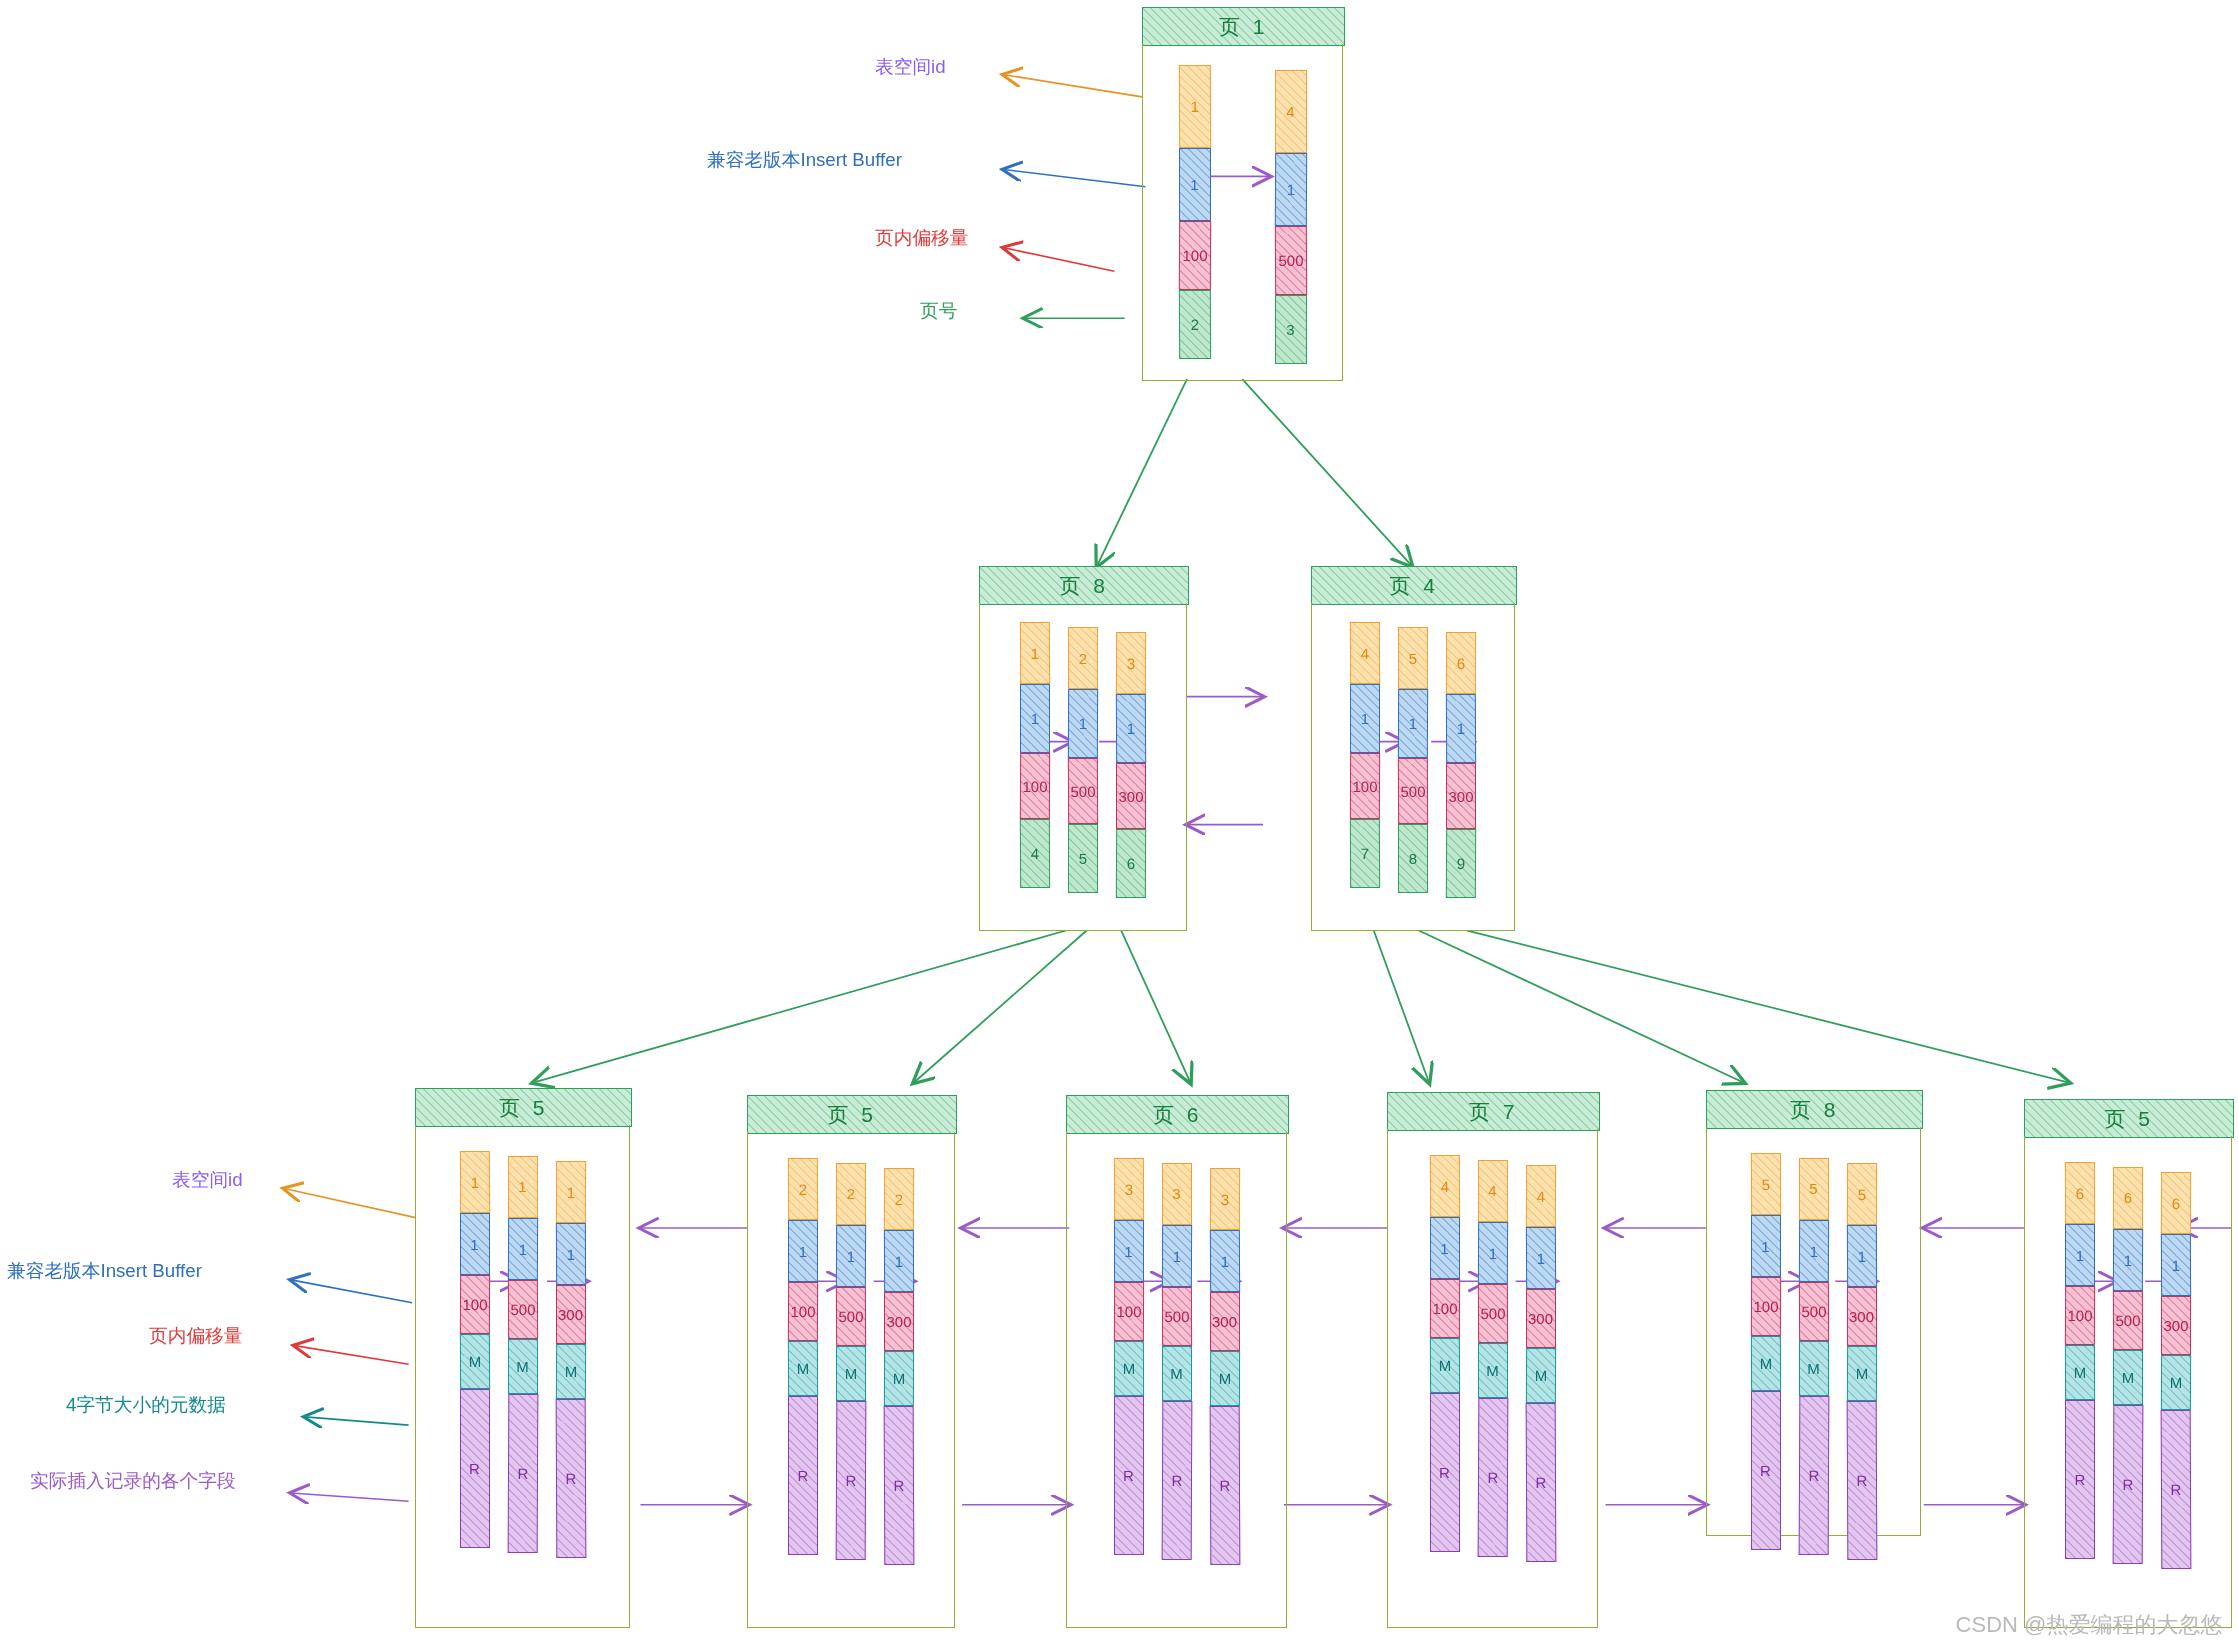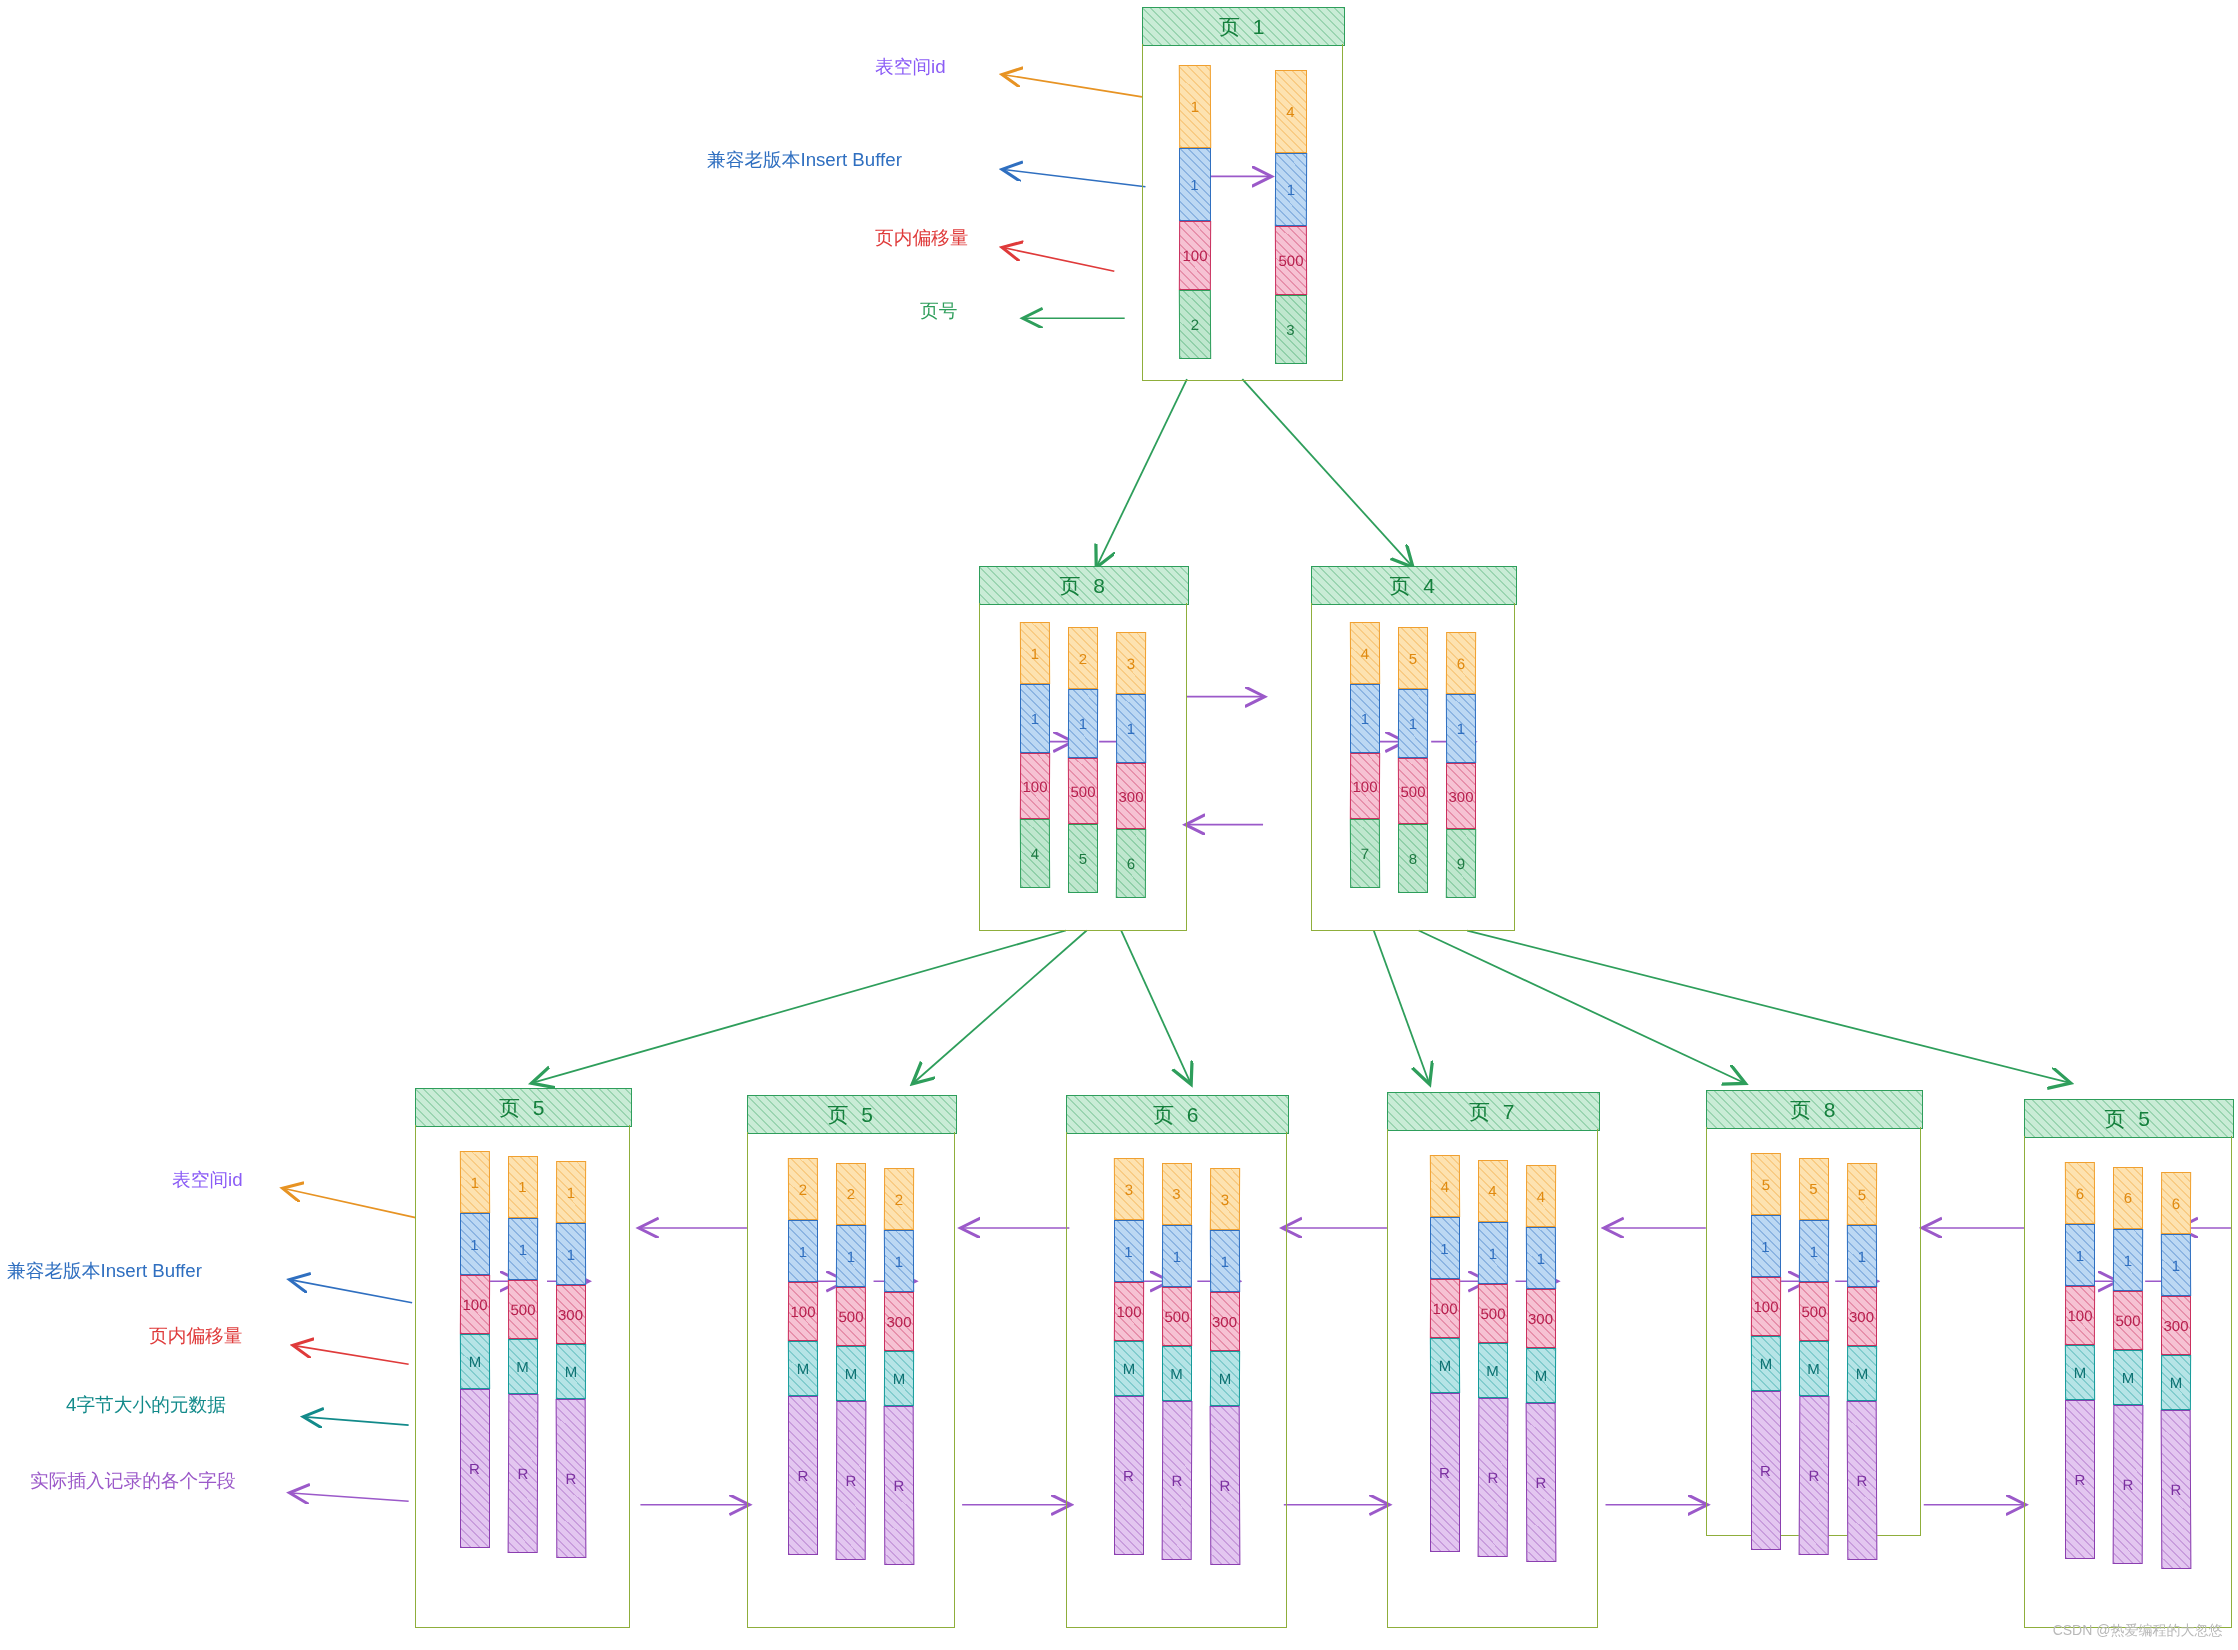--- a/index.html
+++ b/index.html
@@ -46,21 +46,21 @@
 
   
   .lbl{position:absolute;white-space:nowrap;font-size:18.7px;}
   .lbl.orange{color:#8b5cf6;}
   .lbl.blue{color:#2f6fc0;}
   .lbl.red{color:#df3a3a;}
   .lbl.green{color:#2e9e5b;}
   .lbl.teal{color:#128a8a;}
   .lbl.purple{color:#9b59c9;}
 
-  .watermark{position:absolute;right:16.6px;bottom:9.7px;color:#b9b9b9;font-size:14px;white-space:nowrap;}
+  .watermark{position:absolute;right:16.6px;bottom:9.7px;color:#b9b9b9;font-size:22px;white-space:nowrap;}
 </style>
 </head>
 <body>
 
 <div id="canvas">
 
   <svg id="wires" viewBox="0 0 3235 2385">
     <defs>
       <marker id="ag" markerWidth="14" markerHeight="14" refX="11" refY="6" orient="auto">
         <path d="M0,0 L12,6 L0,12" fill="none" stroke="#2e9e5b" stroke-width="1.8"></path>

